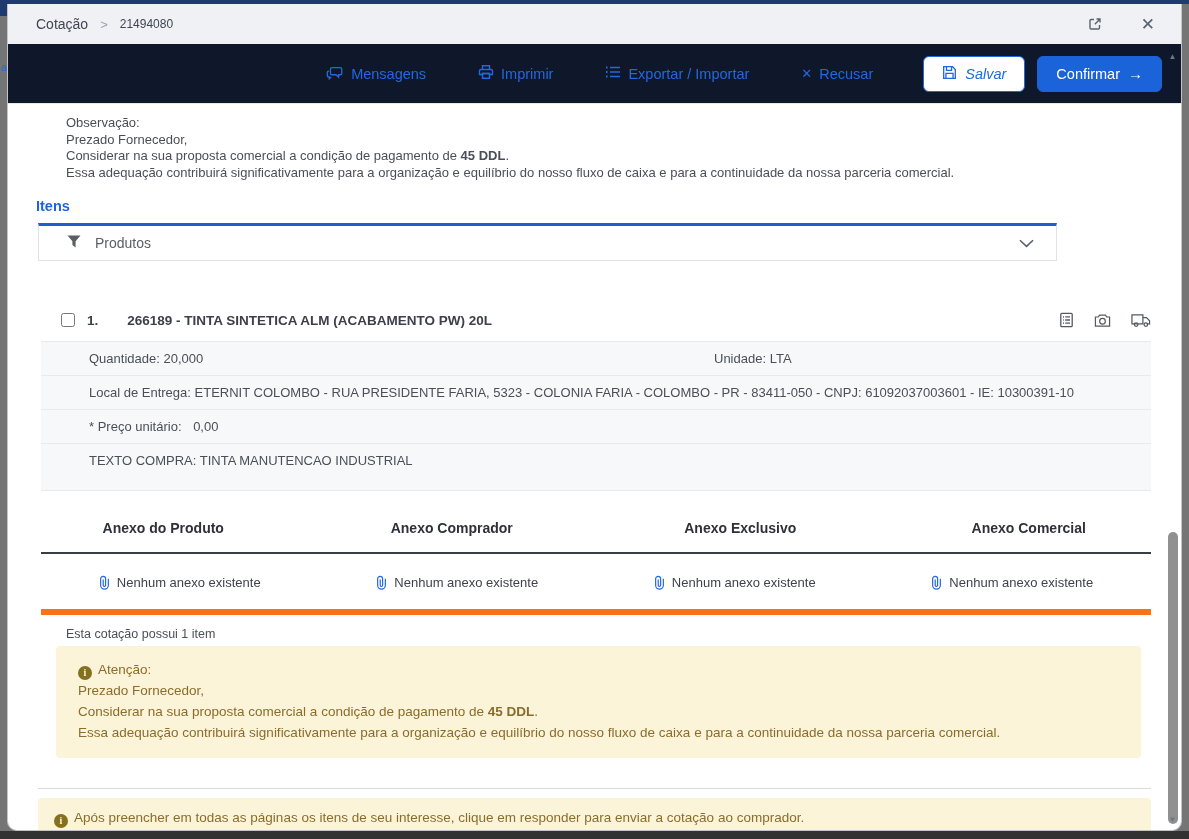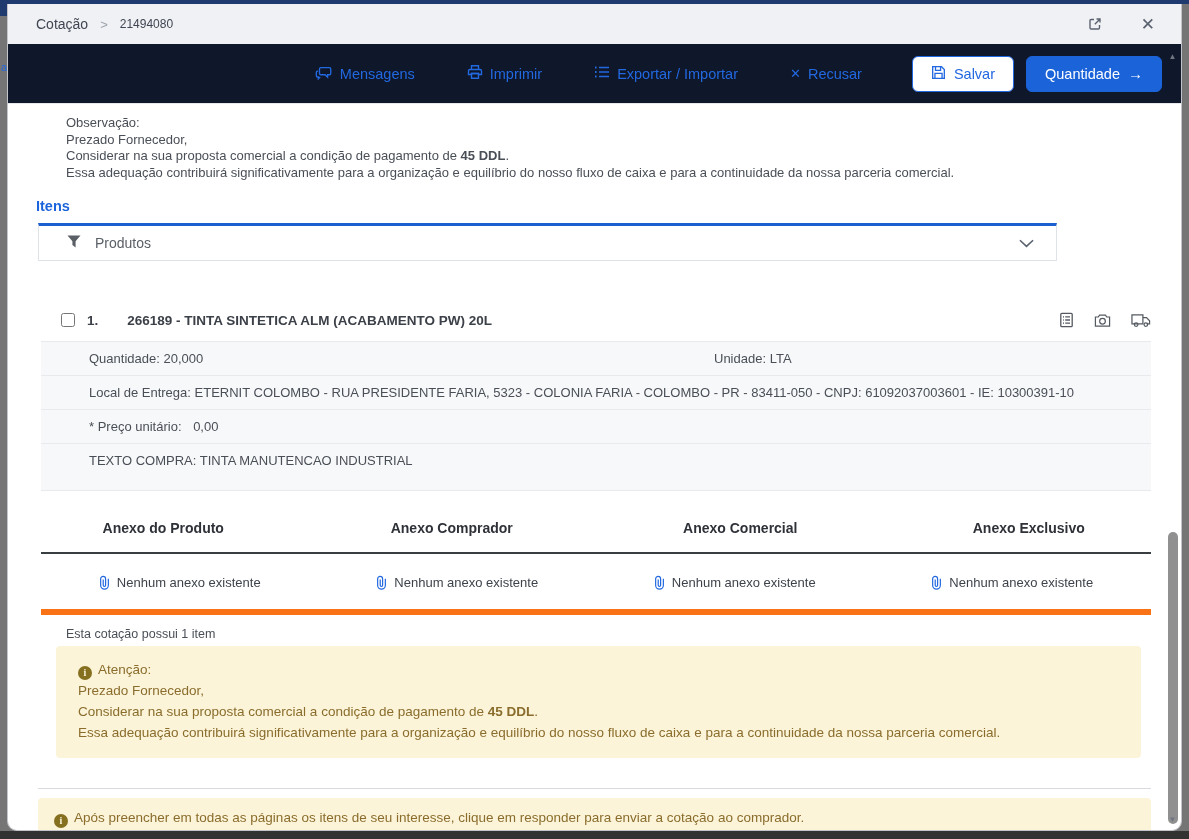--- a/index.html
+++ b/index.html
@@ -29,21 +29,21 @@
   
   .toolbar { height:60px; background:#0f172a; display:flex; align-items:center;
              border-bottom:1px solid #e6e8ec; padding-right:19px; }
   .tb-links { margin-left:auto; display:flex; align-items:center; gap:52px; margin-right:50px; }
   .tb-link { display:inline-flex; align-items:center; gap:7px; color:#2268e0;
              font-size:14.5px; cursor:pointer; white-space:nowrap; }
   .tb-link svg { flex:none; }
   .x-glyph { font-size:13px; font-weight:bold; }
   .btn { display:inline-flex; align-items:center; gap:8px; height:36px; padding:0 18px;
          border-radius:6px; font-size:14.5px; cursor:pointer; }
-  .btn-outline { border:1px solid #2268e0; color:#2268e0; background:#fff; margin-right:12px; }
+  .btn-outline { border:1px solid #2268e0; color:#2268e0; background:#fff; margin-right:12px;font-style:italic; }
   .btn-solid { background:#1b63d8; color:#fff; border:1px solid #1b63d8; }
   .arrow-glyph { font-size:15px; }
 
   
   .content { position:relative; }
   .obs { margin:11px 0 0 58px; font-size:13px; color:#4a4f57; line-height:16.5px; }
   .itens-tab { display:inline-block; margin:17px 0 9px 28px; color:#1b64dc; font-size:14.5px;
                font-weight:600; cursor:pointer; }
 
   .produtos-panel { margin-left:30px; width:1019px; border:1px solid #dfe2e6;
@@ -157,21 +157,21 @@
     <button class="btn btn-outline">
       <span>
         <svg width="15" height="15" viewBox="0 0 16 16" fill="none" stroke="currentColor" stroke-width="1.4">
           <path d="M1.8 1.8h9.4l3 3v9.4H1.8z"></path>
           <path d="M4.8 1.8v4h5.4v-4M4.2 14.2V9h7.6v5.2"></path>
         </svg>
       </span>
       <span>Salvar</span>
     </button>
     <button class="btn btn-solid">
-      <span>Quantidade</span>
+      <span>Confirmar</span>
       <span class="arrow-glyph">→</span>
     </button>
   </div>
 
   <div class="content">
 
     <div class="obs">
       <div>Observação:</div>
       <div>Prezado Fornecedor,</div>
       <div><span>Considerar na sua proposta comercial a condição de pagamento de </span><b>45 DDL</b><span>.</span></div>
@@ -238,22 +238,22 @@
         </div>
         <div class="row row-texto">
           <span>TEXTO COMPRA: TINTA MANUTENCAO INDUSTRIAL</span>
         </div>
       </div>
 
       <div class="anexo-table">
         <div class="anexo-head">
           <div>Anexo do Produto</div>
           <div>Anexo Comprador</div>
+          <div>Anexo Exclusivo</div>
           <div>Anexo Comercial</div>
-          <div>Anexo Exclusivo</div>
         </div>
         <div class="anexo-body">
           <div class="anexo-cell">
             <span class="clip">
               <svg width="11" height="15" viewBox="0 0 12 16" fill="none" stroke="currentColor" stroke-width="1.3">
                 <path d="M10.2 4v7a4.2 4.2 0 0 1-8.4 0V4a2.7 2.7 0 0 1 5.4 0v7a1.3 1.3 0 0 1-2.6 0V4.8"></path>
               </svg>
             </span>
             <span>Nenhum anexo existente</span>
           </div>

